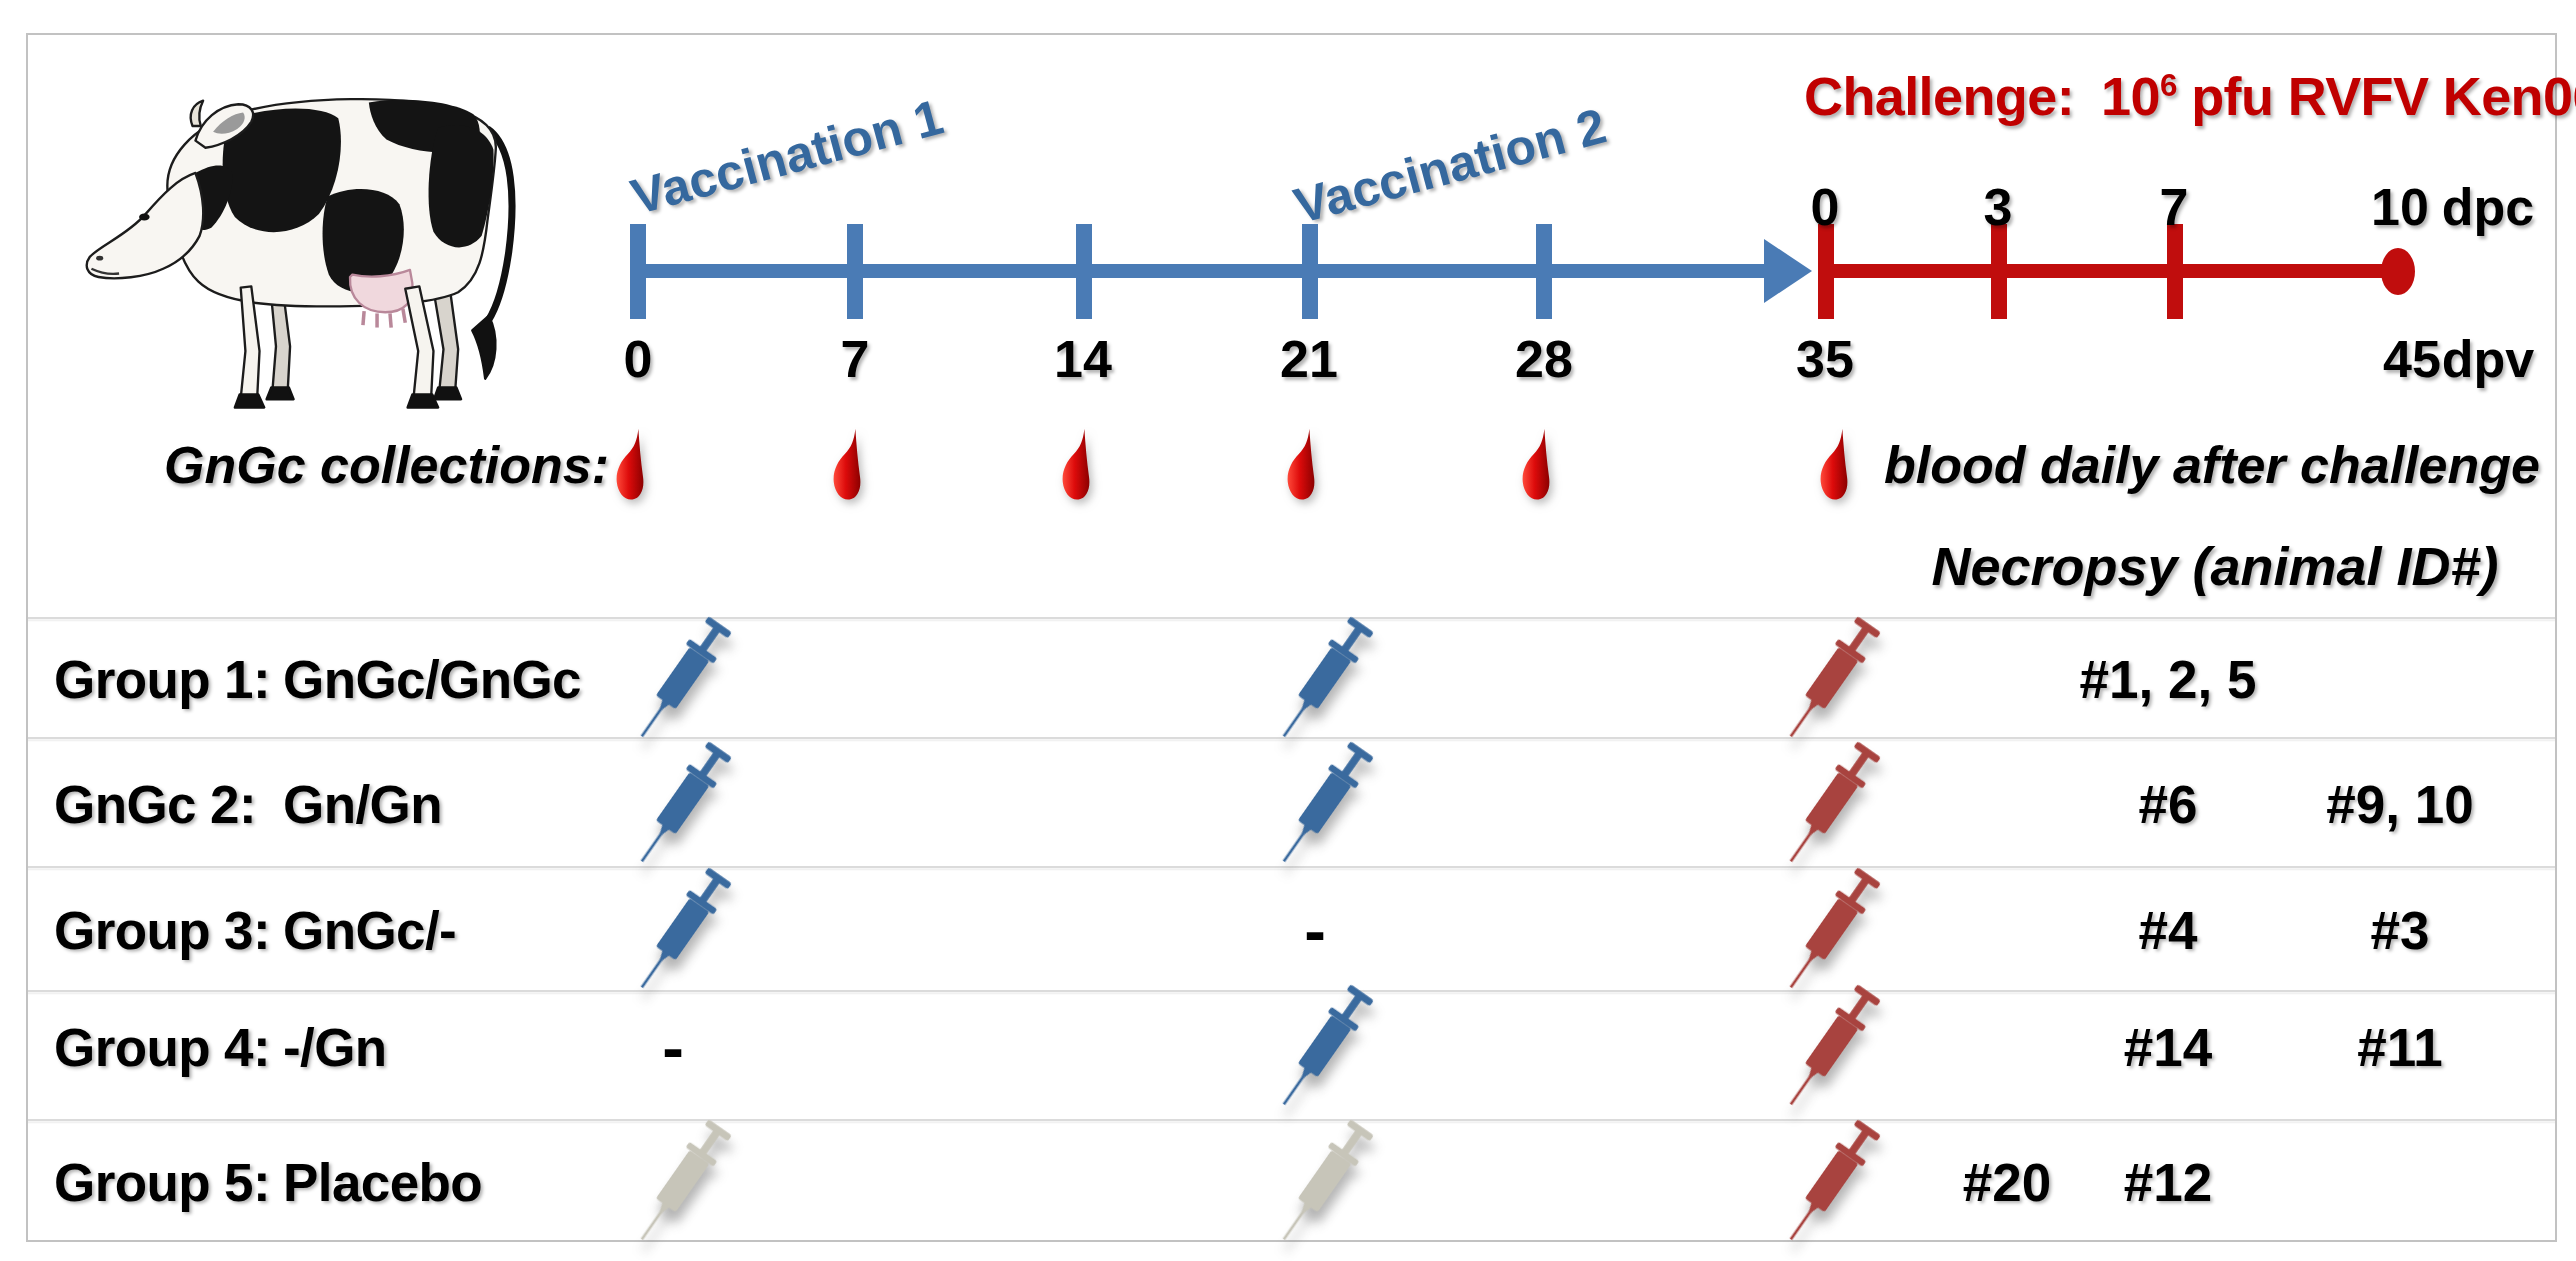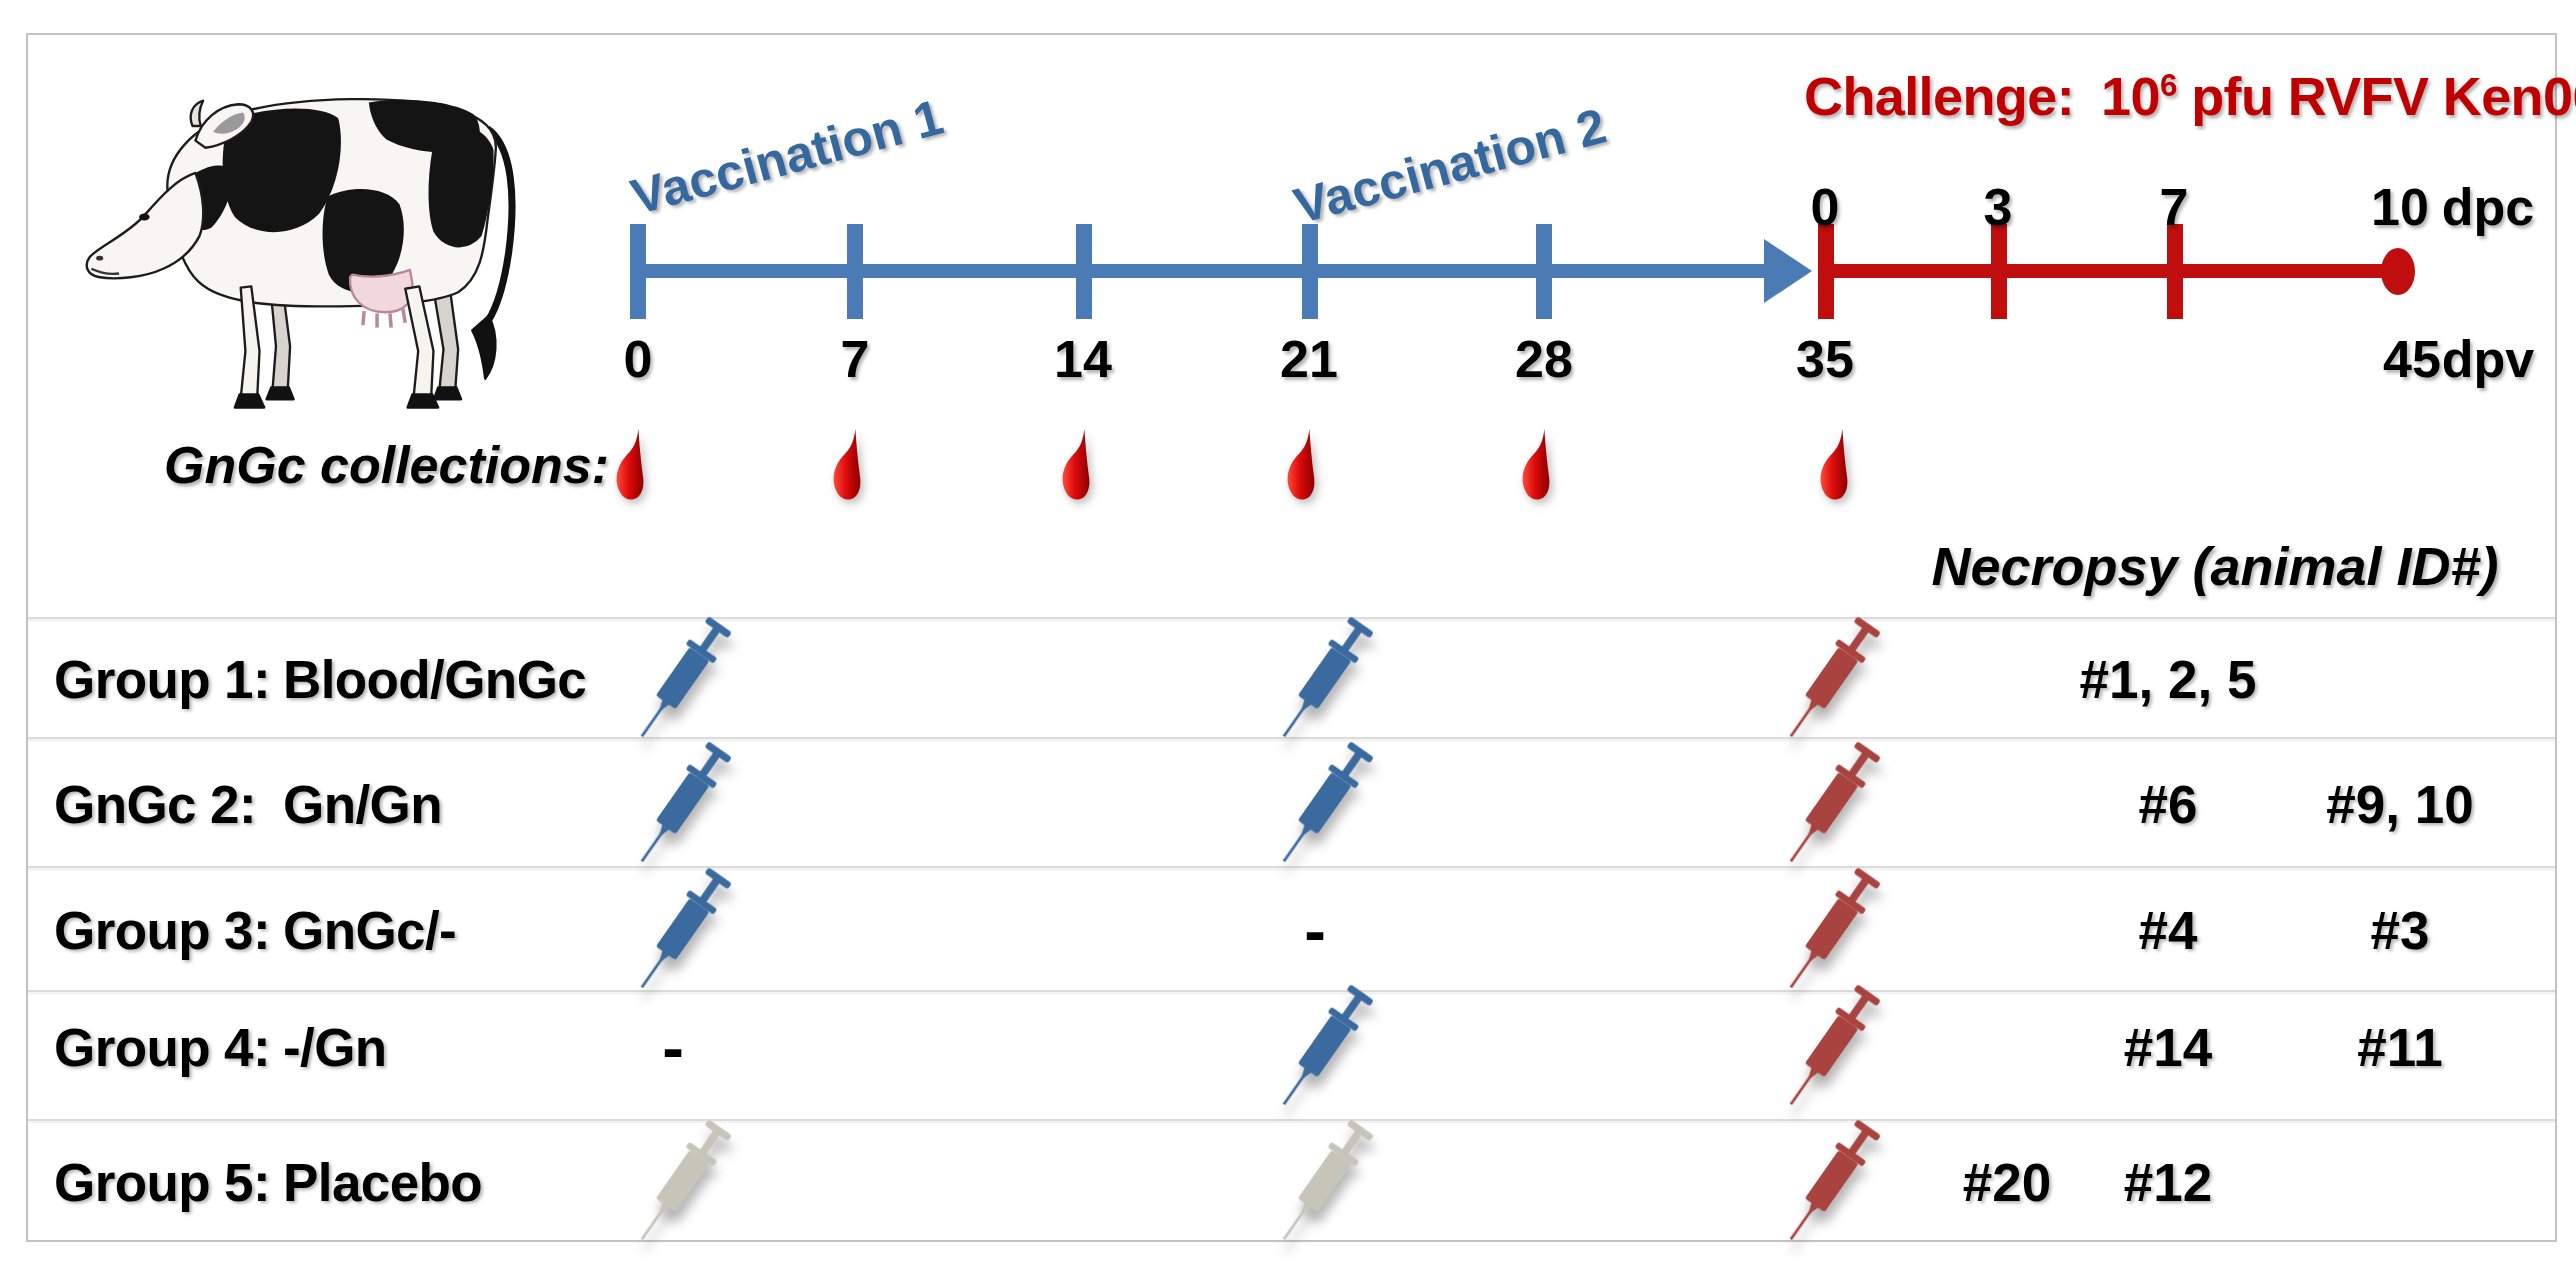--- a/index.html
+++ b/index.html
@@ -175,32 +175,33 @@
       </svg>
   <svg class="drop" style="left:1272px;top:430px" viewBox="0 0 72 128">
         <use href="#drop-shape"></use>
       </svg>
   <svg class="drop" style="left:1507px;top:430px" viewBox="0 0 72 128">
         <use href="#drop-shape"></use>
       </svg>
   <svg class="drop" style="left:1805px;top:430px" viewBox="0 0 72 128">
         <use href="#drop-shape"></use>
       </svg>
+  <span class="pinL ital shadowed" style="left:1856px;top:430px">blood daily after challenge</span>
 
   <span class="pin ital shadowed" style="left:2187px;top:531px;font-size:54px">Necropsy (animal ID#)</span>
 
   <div class="rowline" style="top:582px"></div>
   <div class="rowline" style="top:702px"></div>
   <div class="rowline" style="top:831px"></div>
   <div class="rowline" style="top:955px"></div>
   <div class="rowline" style="top:1084px"></div>
 
   <div class="row" style="top:585px;height:118px">
     <span class="pinL glabel shadowed" style="left:26px;top:50%">Group 1:</span>
-    <span class="pinL glabel shadowed" style="left:255px;top:50%">Blood/GnGc</span>
+    <span class="pinL glabel shadowed" style="left:255px;top:50%">GnGc/GnGc</span>
     <span class="cell" style="left:654px">
           <svg viewBox="0 0 120 260" class="syr blue-syringe">
             <use href="#syr-shape" xlink:href="#syr-shape"></use>
           </svg>
         </span>
     <span class="cell" style="left:1296px">
           <svg viewBox="0 0 120 260" class="syr blue-syringe">
             <use href="#syr-shape" xlink:href="#syr-shape"></use>
           </svg>
         </span>

